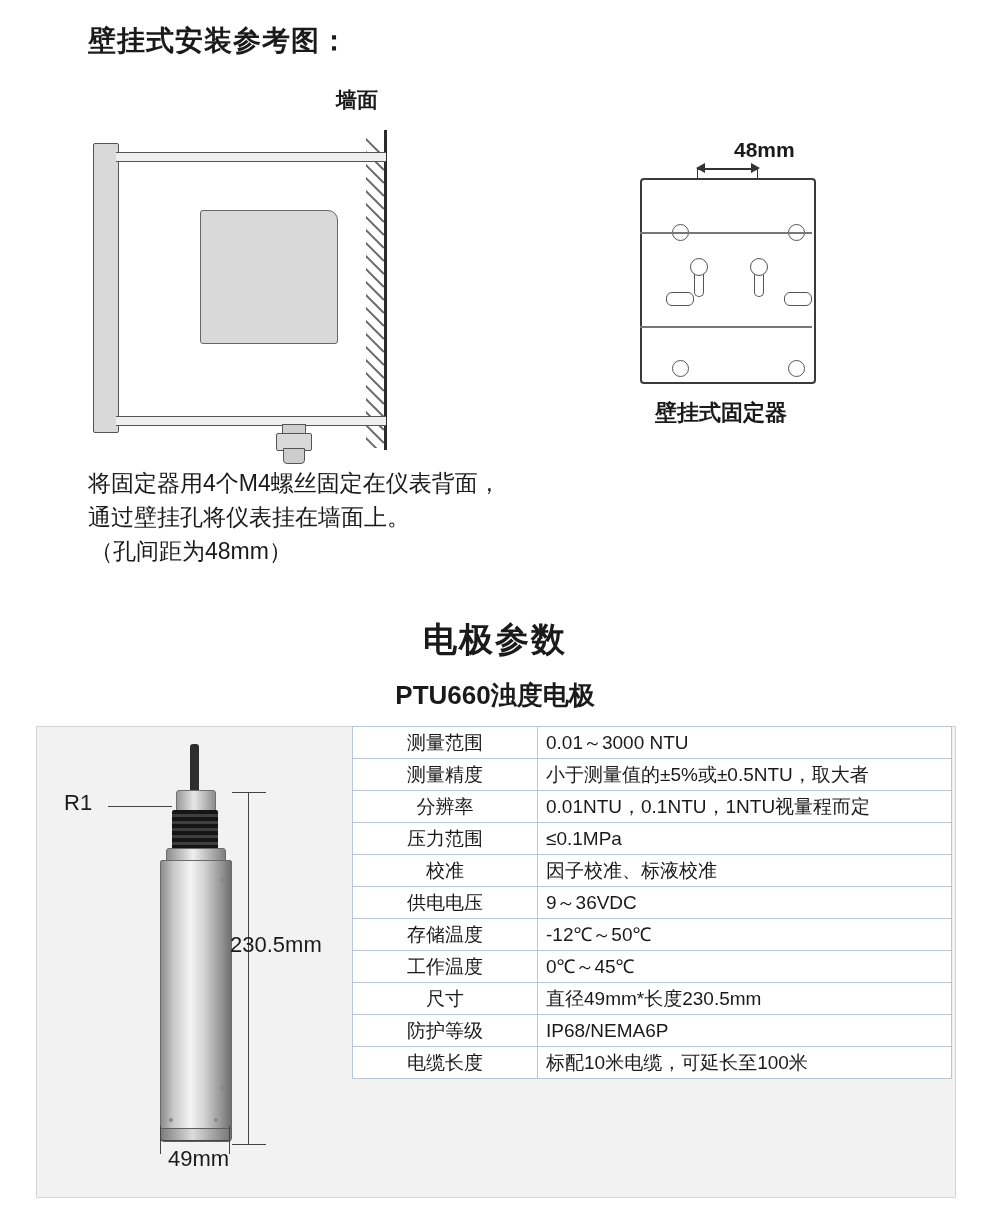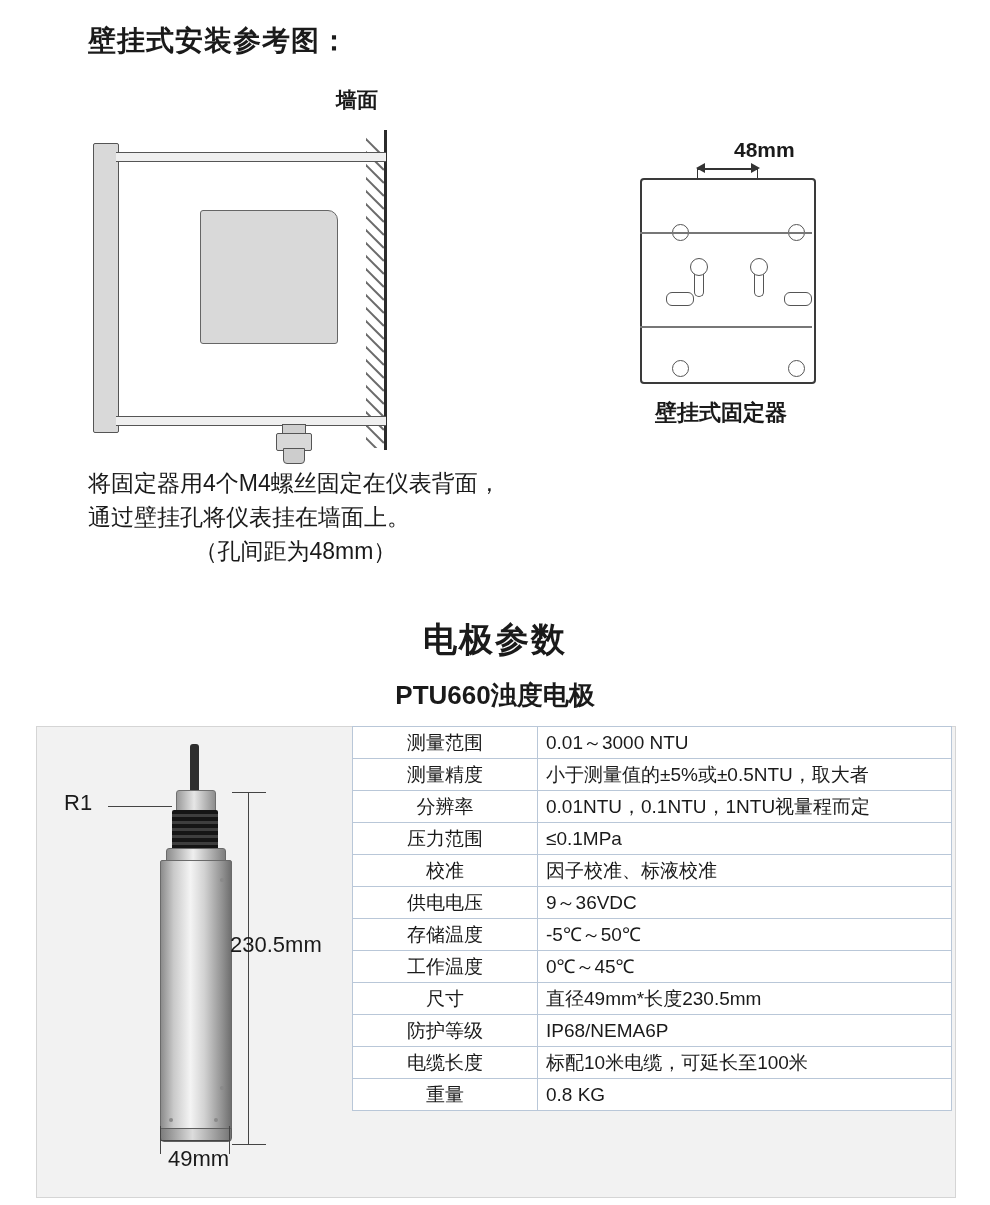--- a/index.html
+++ b/index.html
@@ -252,21 +252,21 @@
   }
 
   .desc {
     position: absolute;
     left: 88px;
     top: 466px;
     font-size: 23px;
     line-height: 34px;
     font-weight: 500;
   }
-  .desc div:nth-child(3) { text-indent: 2px; text-align: center; }
+  .desc div:nth-child(3) { text-indent: 2px; }
 
   
   .sec2-title {
     position: absolute;
     left: 0; right: 0;
     top: 617px;
     text-align: center;
     font-size: 34px;
     font-weight: bold;
     letter-spacing: 2px;
@@ -586,36 +586,32 @@
       <tr>
         <td class="k">校准</td>
         <td class="v">因子校准、标液校准</td>
       </tr>
       <tr>
         <td class="k">供电电压</td>
         <td class="v">9～36VDC</td>
       </tr>
       <tr>
         <td class="k">存储温度</td>
-        <td class="v">-5℃～50℃</td>
+        <td class="v">-12℃～50℃</td>
       </tr>
       <tr>
         <td class="k">工作温度</td>
         <td class="v">0℃～45℃</td>
       </tr>
       <tr>
         <td class="k">尺寸</td>
         <td class="v">直径49mm*长度230.5mm</td>
       </tr>
       <tr>
         <td class="k">防护等级</td>
         <td class="v">IP68/NEMA6P</td>
       </tr>
       <tr>
         <td class="k">电缆长度</td>
         <td class="v">标配10米电缆，可延长至100米</td>
       </tr>
-      <tr>
-        <td class="k">重量</td>
-        <td class="v">0.8 KG</td>
-      </tr>
     </tbody>
 </table>
 
 </body></html>

